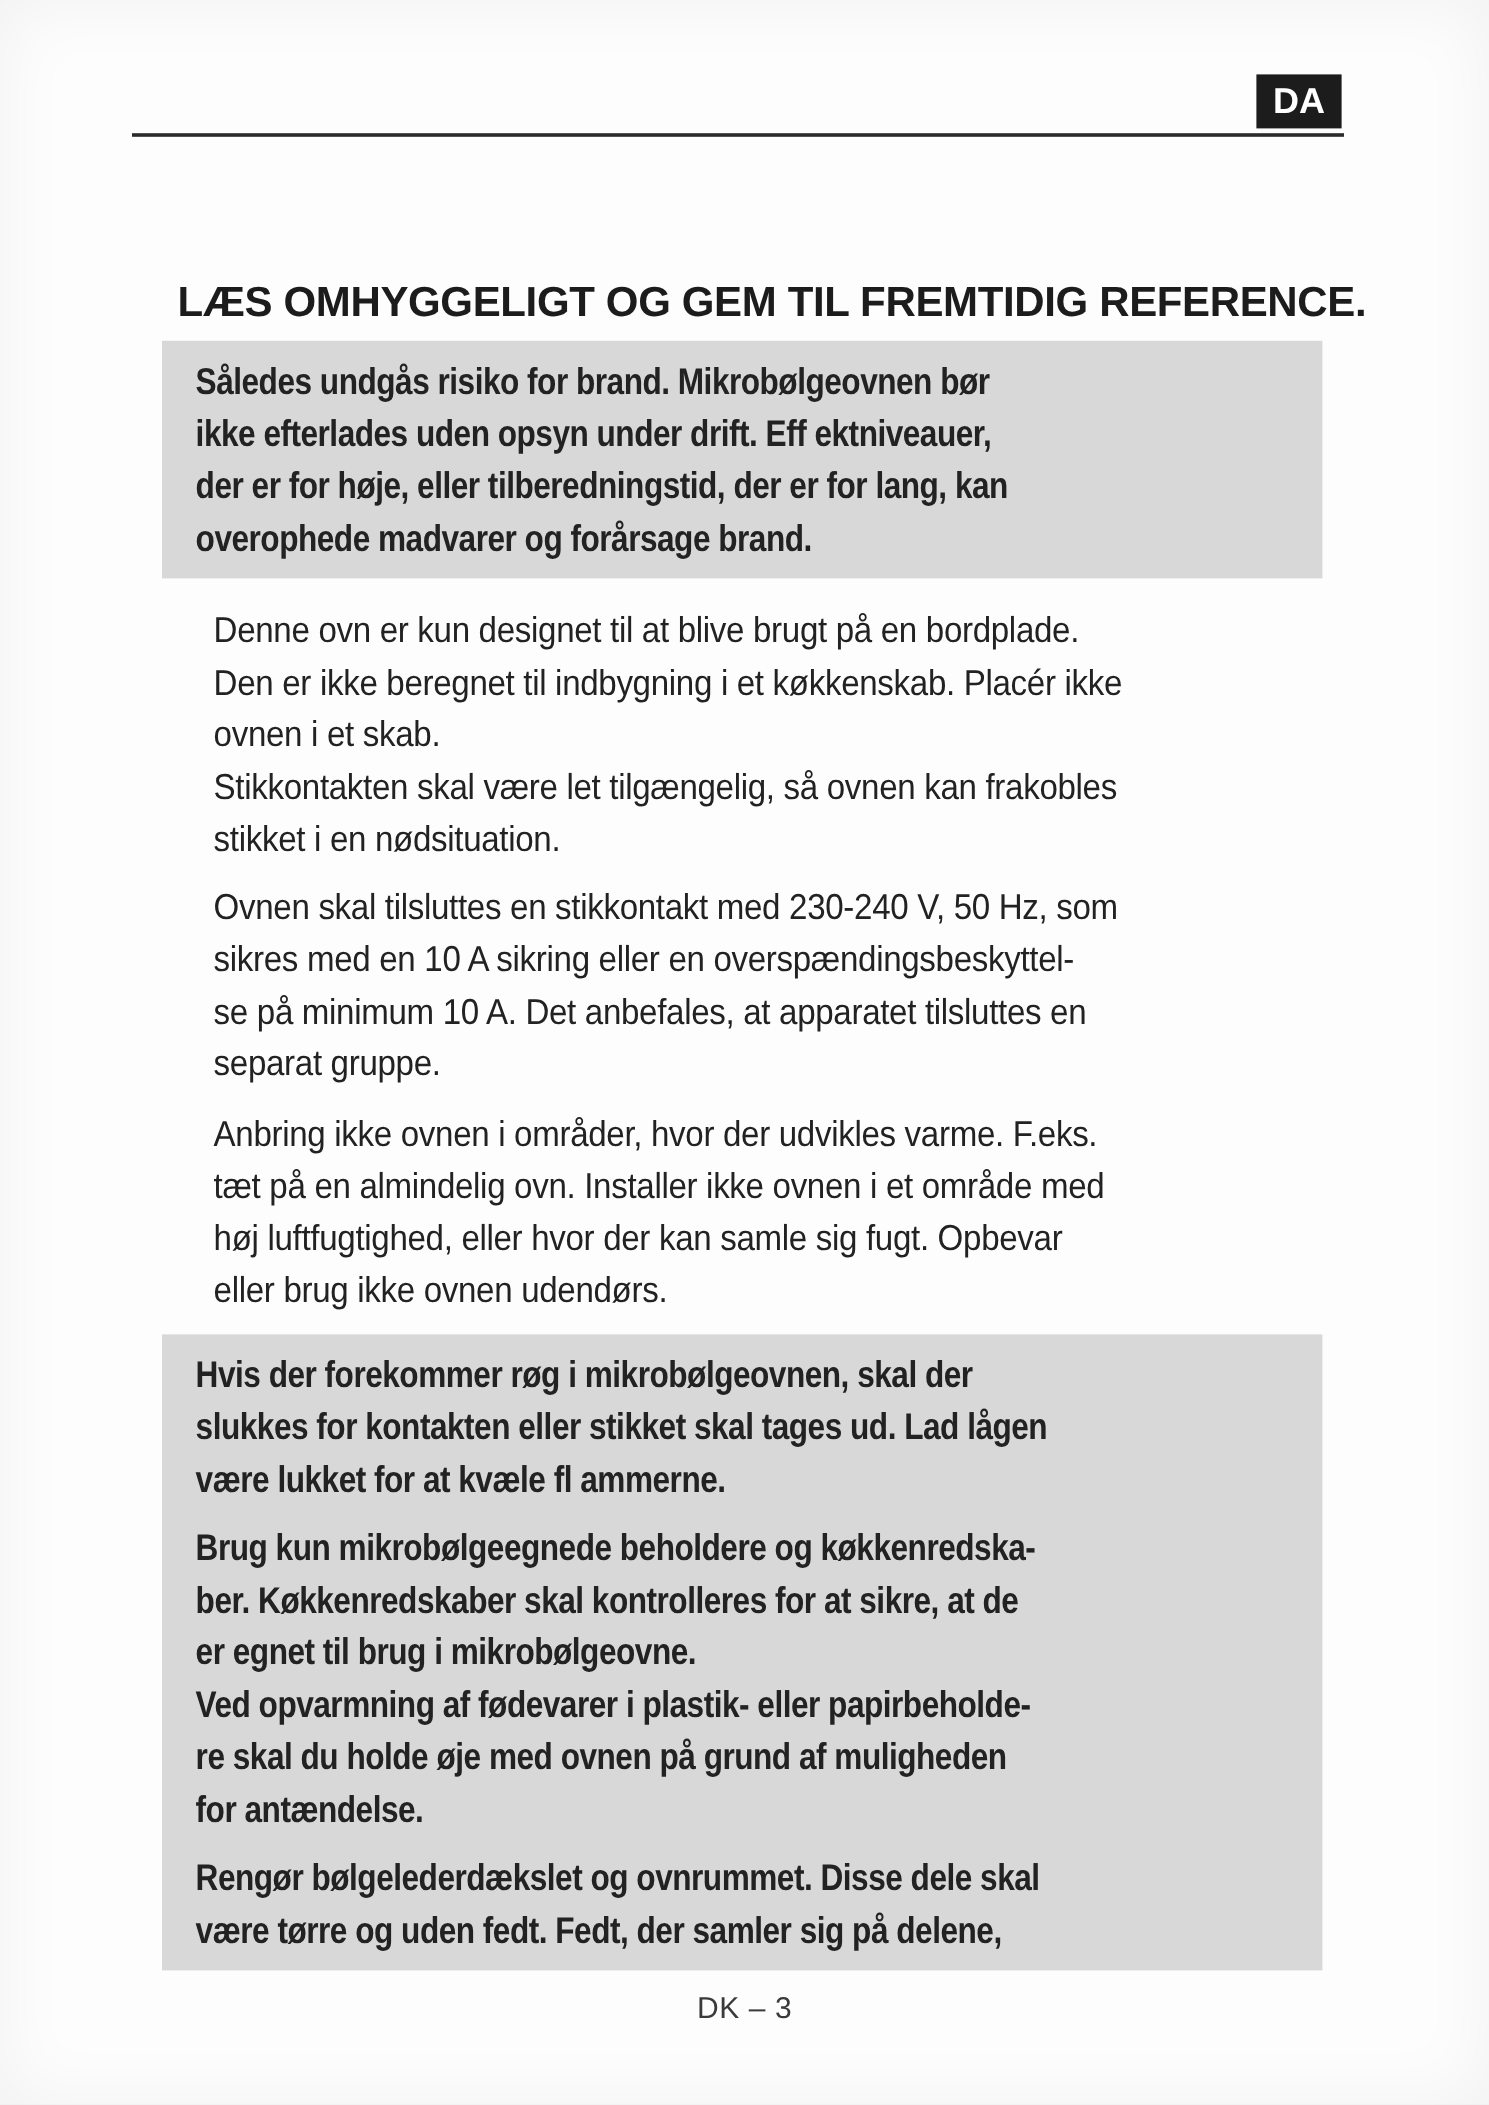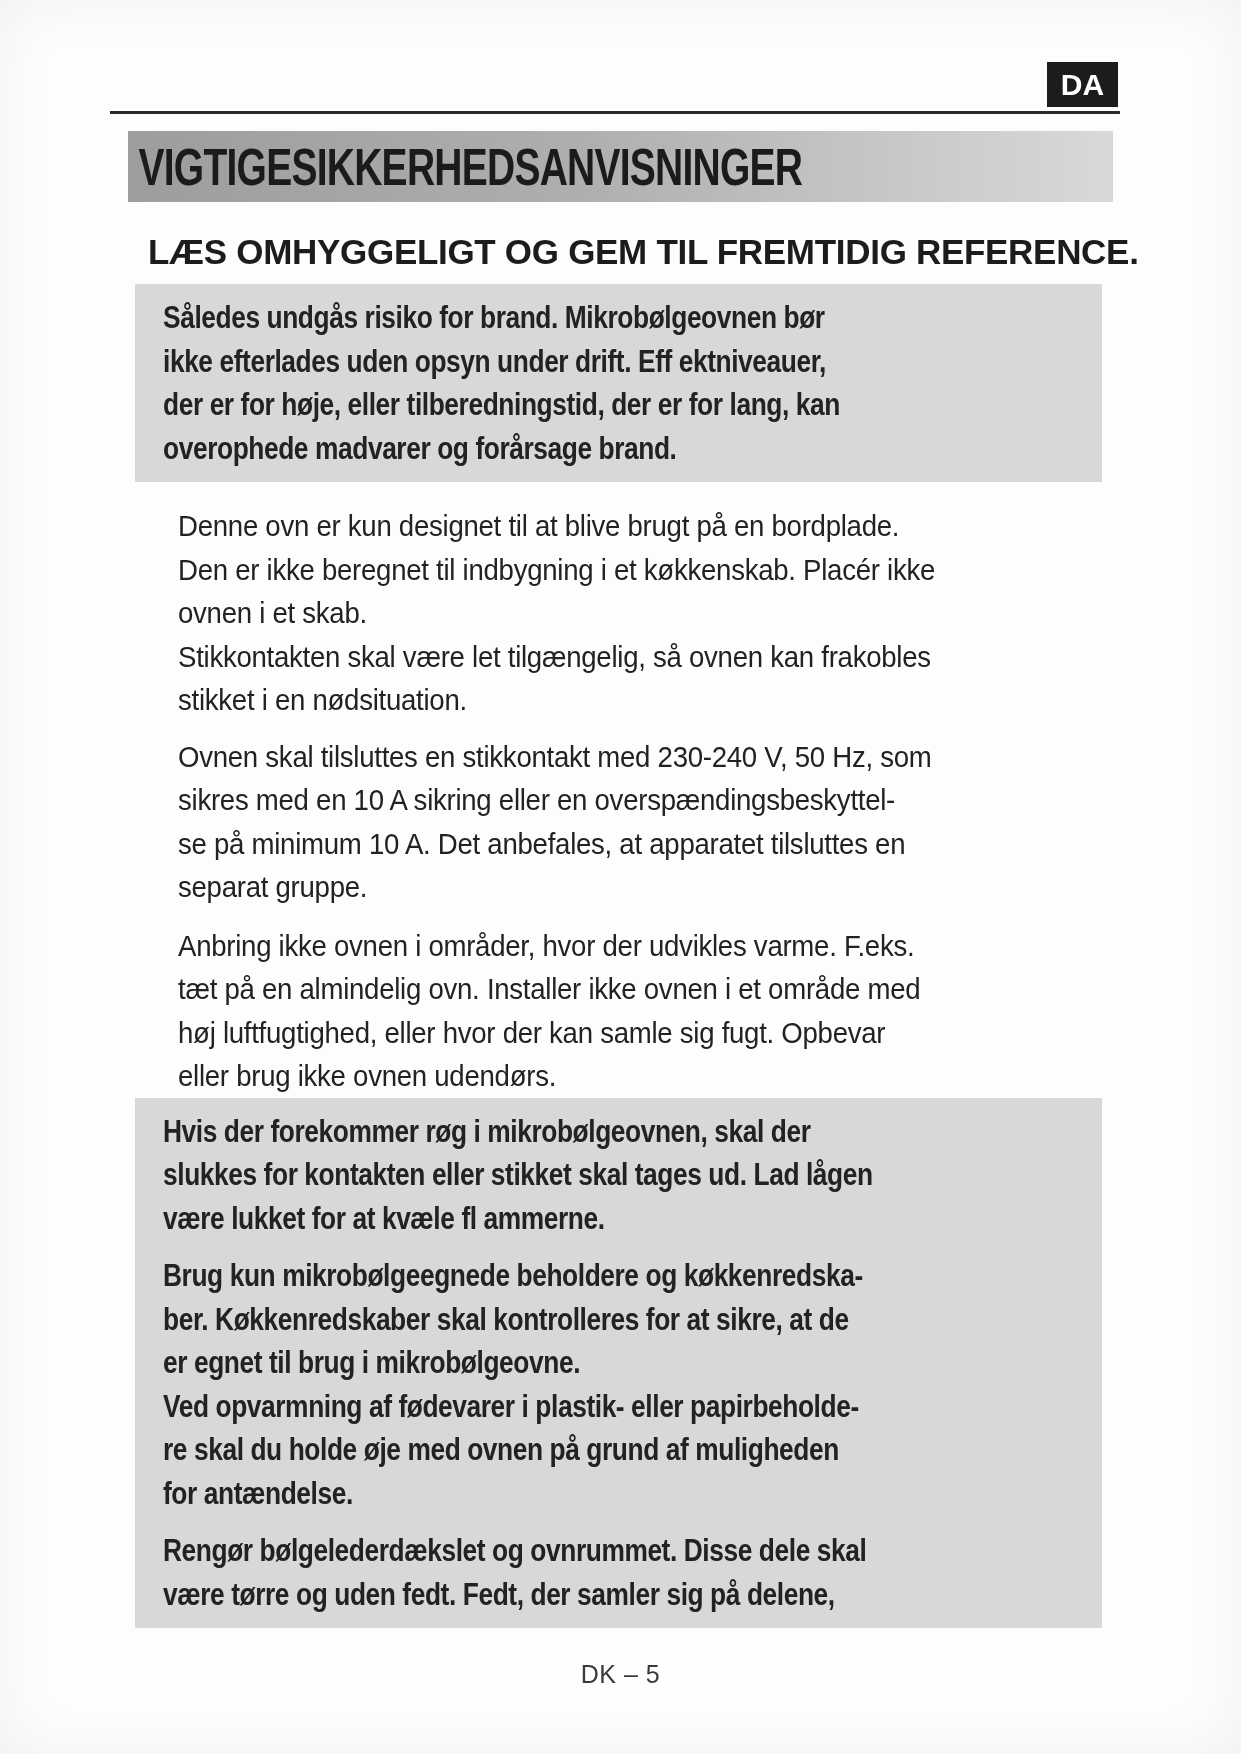--- a/index.html
+++ b/index.html
@@ -41,38 +41,35 @@
   }
   .warn-box p:last-child{margin-bottom:0;}
   .body-text p{
     margin:0;font-size:30px;color:#222222;line-height:43.5px;
     letter-spacing:-0.3px;white-space:pre-line;
     width:1020px;transform:scaleX(0.92);transform-origin:0 0;
   }
   .body-text{margin-top:22px;margin-left:43px;}
   p.gap{margin-top:13px;}
   p.gap-lg{margin-top:15px;}
-  .box2-wrap{}
+  .box2-wrap{margin-top:14px;}
   .page-footer{
     position:absolute;left:0;top:1660px;width:100%;
     text-align:center;font-size:25px;color:#3a3a3a;letter-spacing:0.5px;
   }
 </style>
 </head>
 <body>
 
 <div class="page">
 
   <div class="lang-badge">DA</div>
 
   <div class="top-rule"></div>
 
-  <div class="title-bar">
-    <span class="title-text">VIGTIGESIKKERHEDSANVISNINGER</span>
-  </div>
 
   <div class="content">
 
     <h2 class="read-heading">LÆS OMHYGGELIGT OG GEM TIL FREMTIDIG REFERENCE.</h2>
 
     <div class="warn-box">
       <p>Således undgås risiko for brand. Mikrobølgeovnen bør
 ikke efterlades uden opsyn under drift. Eff ektniveauer,
 der er for høje, eller tilberedningstid, der er for lang, kan
 overophede madvarer og forårsage brand.</p>
@@ -105,15 +102,15 @@
 Ved opvarmning af fødevarer i plastik- eller papirbeholde-
 re skal du holde øje med ovnen på grund af muligheden
 for antændelse.</p>
         <p>Rengør bølgelederdækslet og ovnrummet. Disse dele skal
 være tørre og uden fedt. Fedt, der samler sig på delene,</p>
       </div>
     </div>
 
   </div>
 
-  <div class="page-footer">DK – 5</div>
+  <div class="page-footer">DK – 3</div>
 
 </div>
 
 </body></html>

